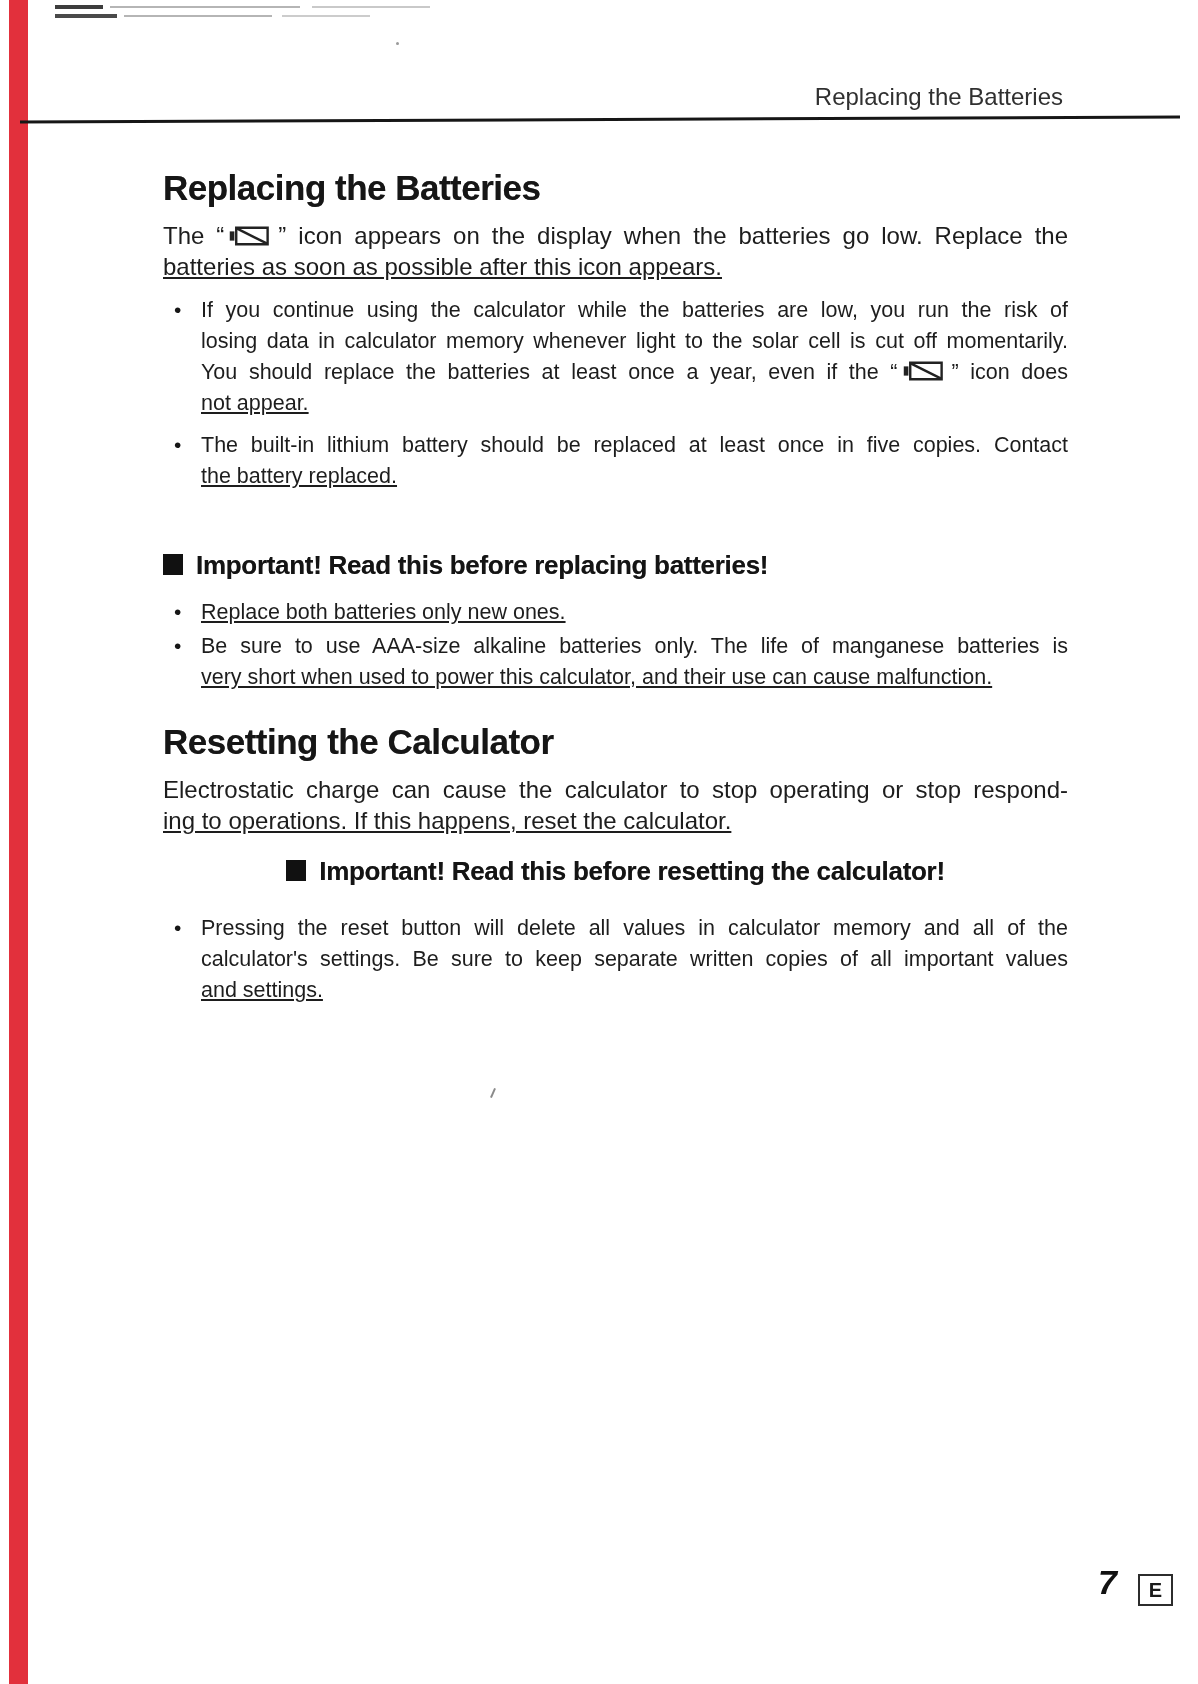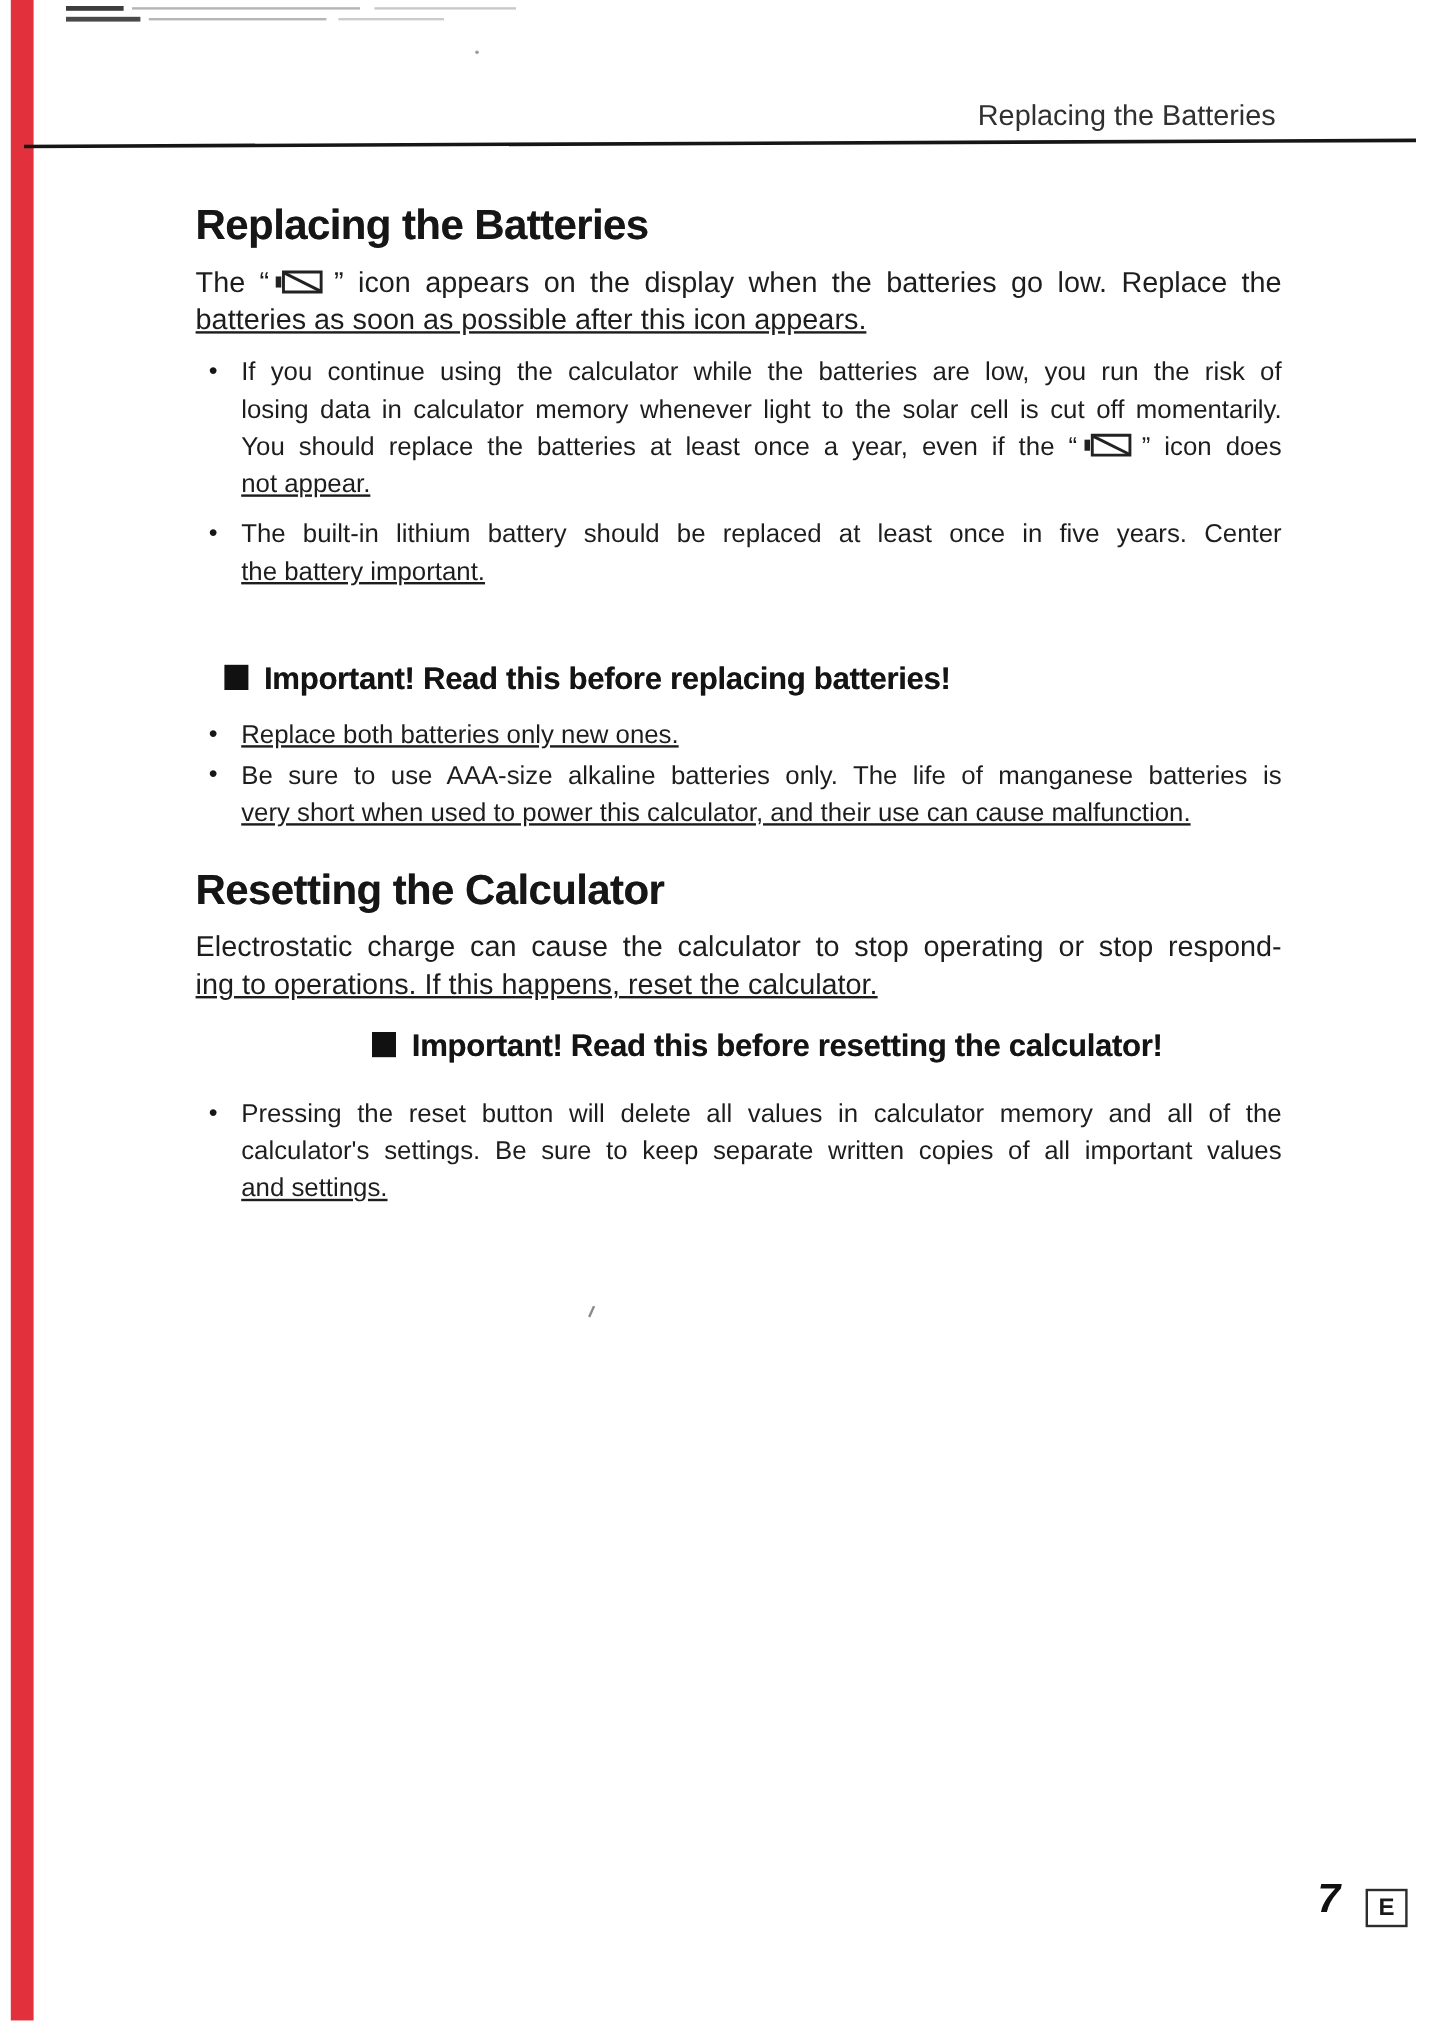--- a/index.html
+++ b/index.html
@@ -54,21 +54,20 @@
   .ul3{top:913px;}
   .bullet-item{position:relative;padding-left:38px;}
   .ul1 .bullet-item{margin-bottom:11px;}
   .ul2 .bullet-item{margin-bottom:3px;}
   .ul3 .bullet-item{margin-bottom:4px;}
   .bdot{position:absolute;left:11px;top:-1px;font-size:21px;color:#161616;}
 
   .sec-head{
     font-size:26px;font-weight:bold;letter-spacing:-0.3px;color:#141414;
     text-shadow:0 0 0.5px rgba(0,0,0,.55);
-    margin-left:24px;
   }
   .sh1{top:550px;}
   .sh2{top:856px;text-align:center;}
   .sq{display:inline-block;width:20px;height:21px;background:#111;margin-right:13px;transform:translateY(1px);}
 
   .bat{vertical-align:-4px;margin:0 5px;}
 
   .pnum{
     position:absolute;left:1098px;top:1563px;
     font-size:34px;font-weight:bold;font-style:italic;color:#111;
@@ -116,22 +115,22 @@
         <div class="tline">losing data in calculator memory whenever light to the solar cell is cut off momentarily.</div>
         <div class="tline">You should replace the batteries at least once a year, even if the “<svg class="bat" width="44" height="24" viewBox="0 0 46 26" aria-hidden="true">
     <rect x="0" y="8" width="5" height="10" fill="#222"></rect>
     <path d="M7 4 H41 V22 H7 Z" fill="none" stroke="#222" stroke-width="2.6"></path>
     <line x1="8" y1="5" x2="40" y2="21" stroke="#222" stroke-width="2.6"></line>
   </svg>” icon does</div>
         <div class="tline last">not appear.</div>
       </div>
       <div class="bullet-item">
         <span class="bdot">•</span>
-        <div class="tline">The built-in lithium battery should be replaced at least once in five years. Center</div>
-        <div class="tline last">the battery important.</div>
+        <div class="tline">The built-in lithium battery should be replaced at least once in five copies. Contact</div>
+        <div class="tline last">the battery replaced.</div>
       </div>
     </div>
 
   <div class="blk sec-head sh1">
     <span class="sq"></span><span>Important! Read this before replacing batteries!</span>
   </div>
 
   <div class="blk bullets ul2">
       <div class="bullet-item">
         <span class="bdot">•</span>

